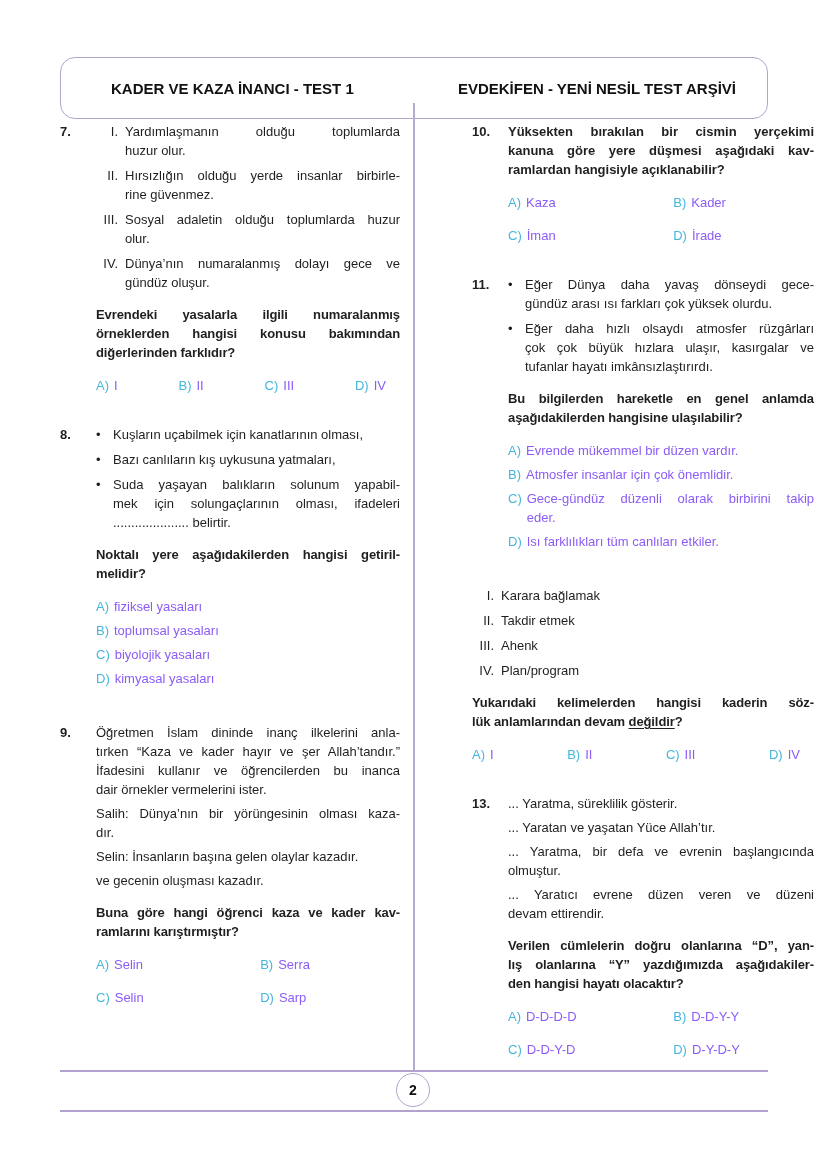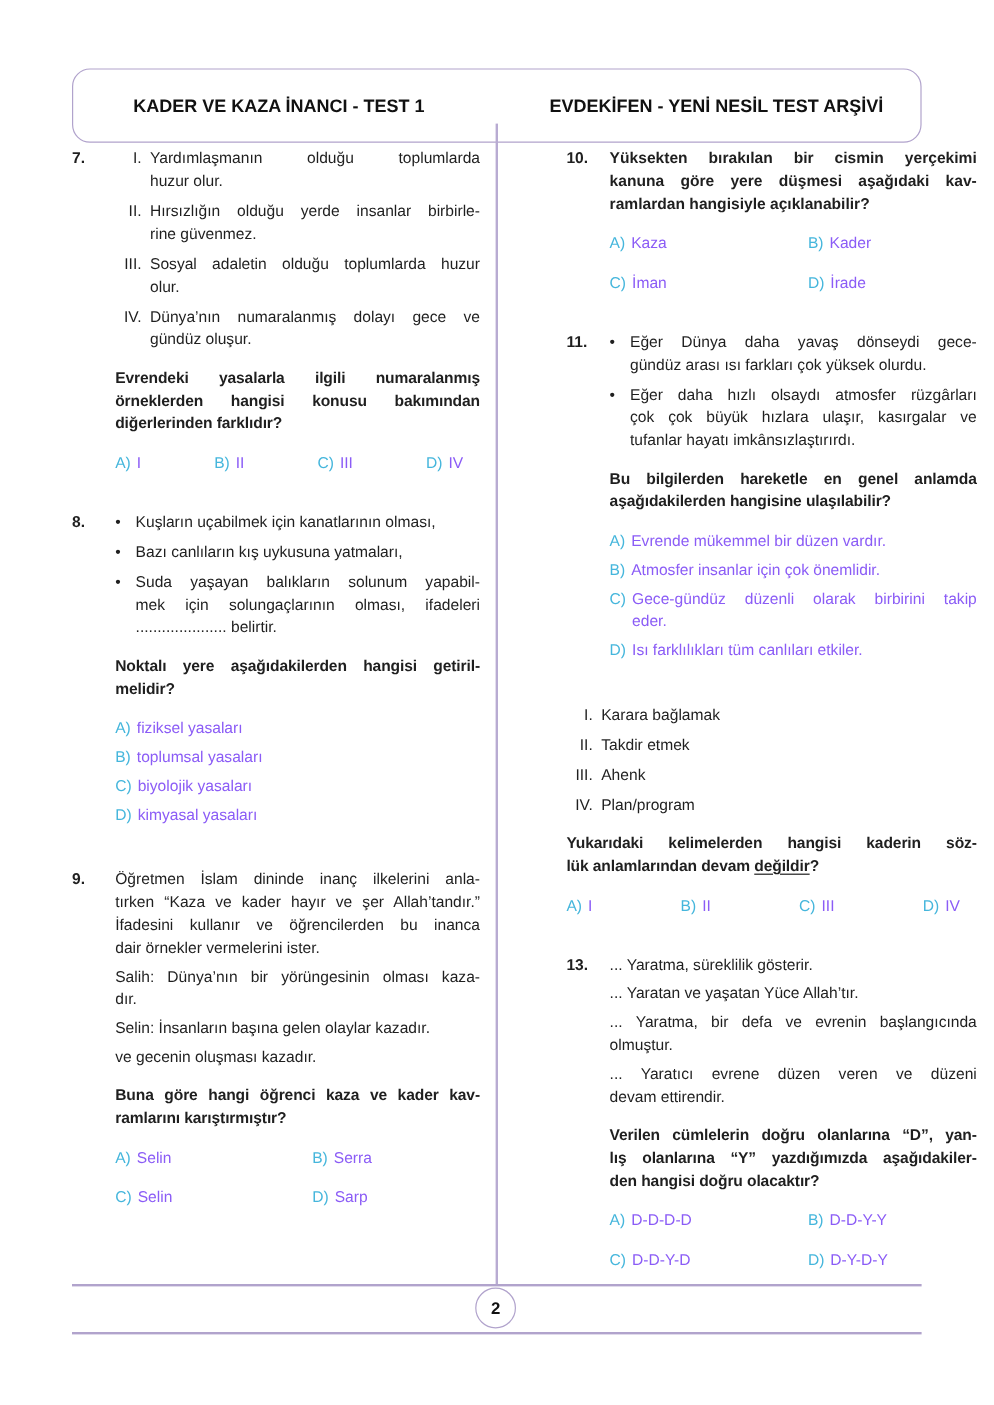--- a/index.html
+++ b/index.html
@@ -394,21 +394,21 @@
             <div class="ln just">... Yaratma, bir defa ve evrenin başlangıcında</div>
             <div class="ln">olmuştur.</div>
           </div>
           <div class="q-para">
             <div class="ln just">... Yaratıcı evrene düzen veren ve düzeni</div>
             <div class="ln">devam ettirendir.</div>
           </div>
           <div class="q-stem">
             <div class="ln just">Verilen cümlelerin doğru olanlarına “D”, yan-</div>
             <div class="ln just">lış olanlarına “Y” yazdığımızda aşağıdakiler-</div>
-            <div class="ln">den hangisi doğru olacaktır?</div>
+            <div class="ln">den hangisi hayatı olacaktır?</div>
           </div>
           <div class="options grid">
             <div class="option">
               <span class="opt-letter">A)</span>
               <div class="opt-text">
                 <div class="ln">D-D-D-D</div>
               </div>
             </div>
             <div class="option">
               <span class="opt-letter">B)</span>

